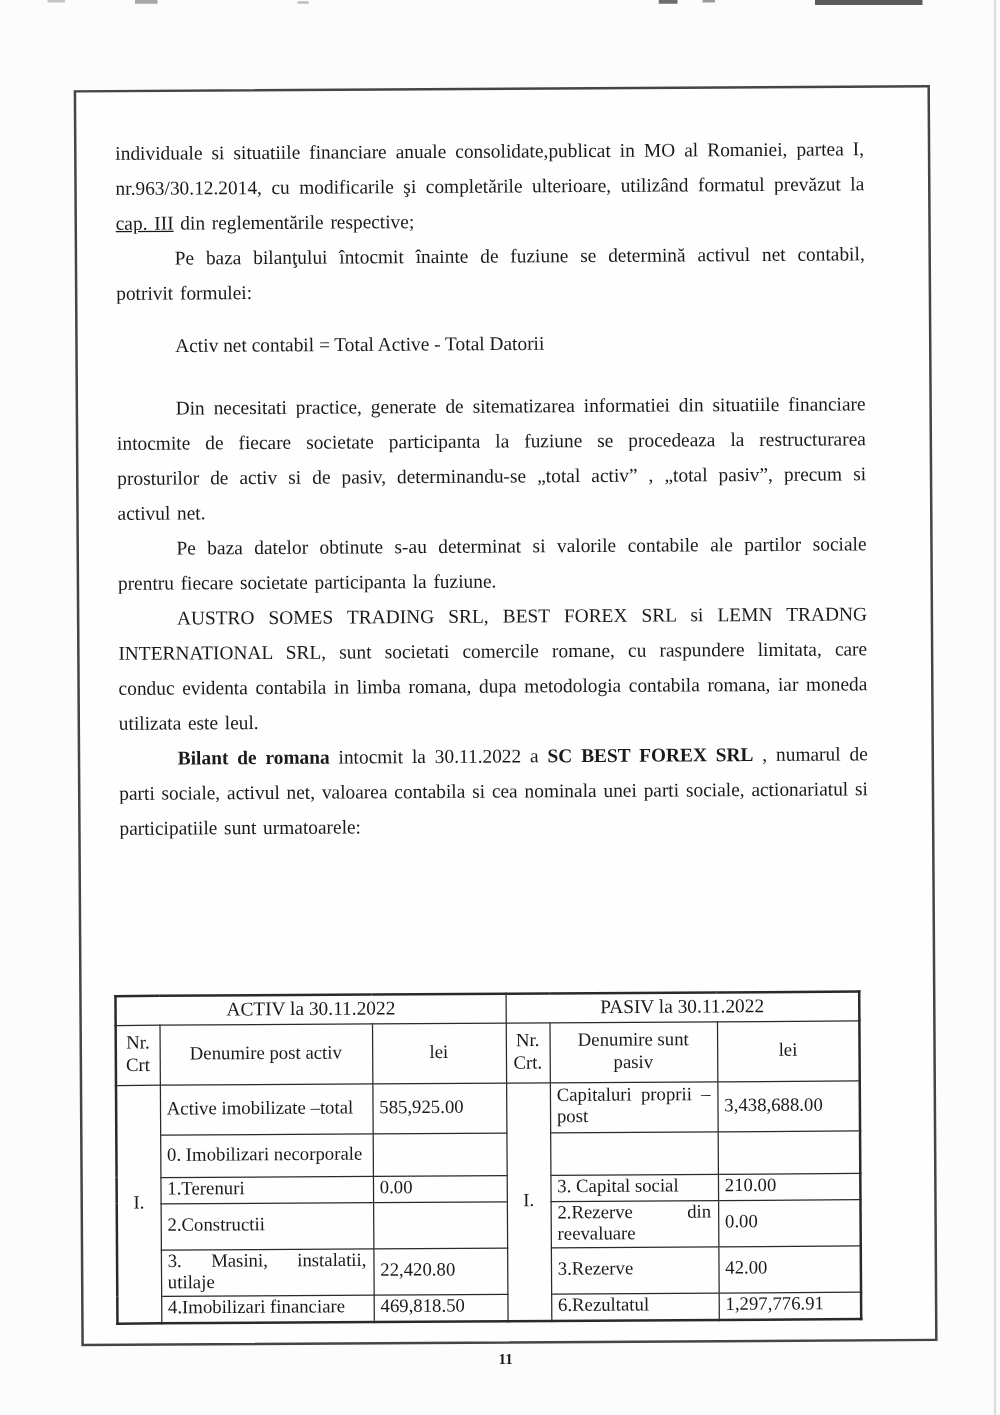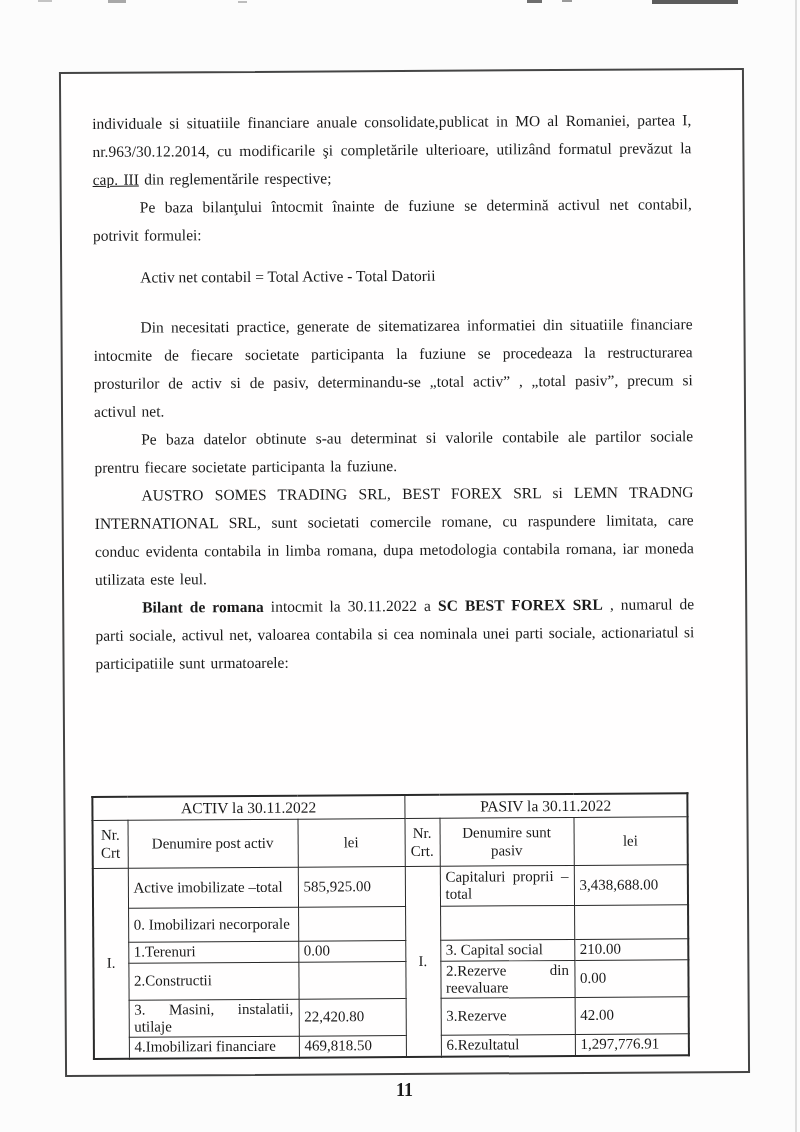--- a/index.html
+++ b/index.html
@@ -70,21 +70,21 @@
   .val-cell { text-align: left; padding-right: 7px; }
   .r1 { height: 40px; } .r2 { height: 34px; } .r3 { height: 21px; }
   .r4 { height: 29px; } .r5 { height: 35px; } .r6 { height: 22px; }
 
   .page-number {
     position: absolute;
     left: 62px; top: 1080px;
     width: 685px;
     text-align: center;
     font-weight: bold;
-    font-size: 18px;
+    font-size: 12px;
   }
 </style>
 </head>
 <body>
 
 <div class="artifact" style="left:38px;top:0;width:14px;height:2px;background:#c4c4c4;"></div>
 <div class="artifact" style="left:108px;top:0;width:18px;height:3px;background:#a8a8a8;"></div>
 <div class="artifact" style="left:238px;top:1px;width:9px;height:2px;background:#bdbdbd;"></div>
 <div class="artifact" style="left:527px;top:0;width:15px;height:3px;background:#6e6e6e;"></div>
 <div class="artifact" style="left:562px;top:0;width:10px;height:2px;background:#9a9a9a;"></div>
@@ -130,21 +130,21 @@
         <td>lei</td>
         <td>Nr. Crt.</td>
         <td>Denumire sunt pasiv</td>
         <td>lei</td>
       </tr>
       <tr class="r1">
         <td class="nr-cell" rowspan="6">I.</td>
         <td class="name-cell">Active imobilizate –total</td>
         <td class="val-cell">585,925.00</td>
         <td class="nr-cell" rowspan="6">I.</td>
-        <td class="name-cell just">Capitaluri proprii – total</td>
+        <td class="name-cell just">Capitaluri proprii – post</td>
         <td class="val-cell">3,438,688.00</td>
       </tr>
       <tr class="r2">
         <td class="name-cell just">0. Imobilizari necorporale</td>
         <td class="val-cell"></td>
         <td class="name-cell"></td>
         <td class="val-cell"></td>
       </tr>
       <tr class="r3">
         <td class="name-cell">1.Terenuri</td>

